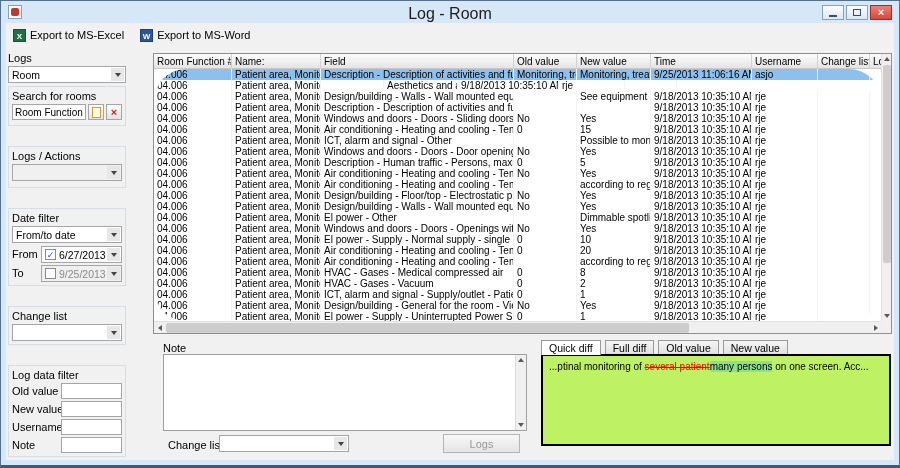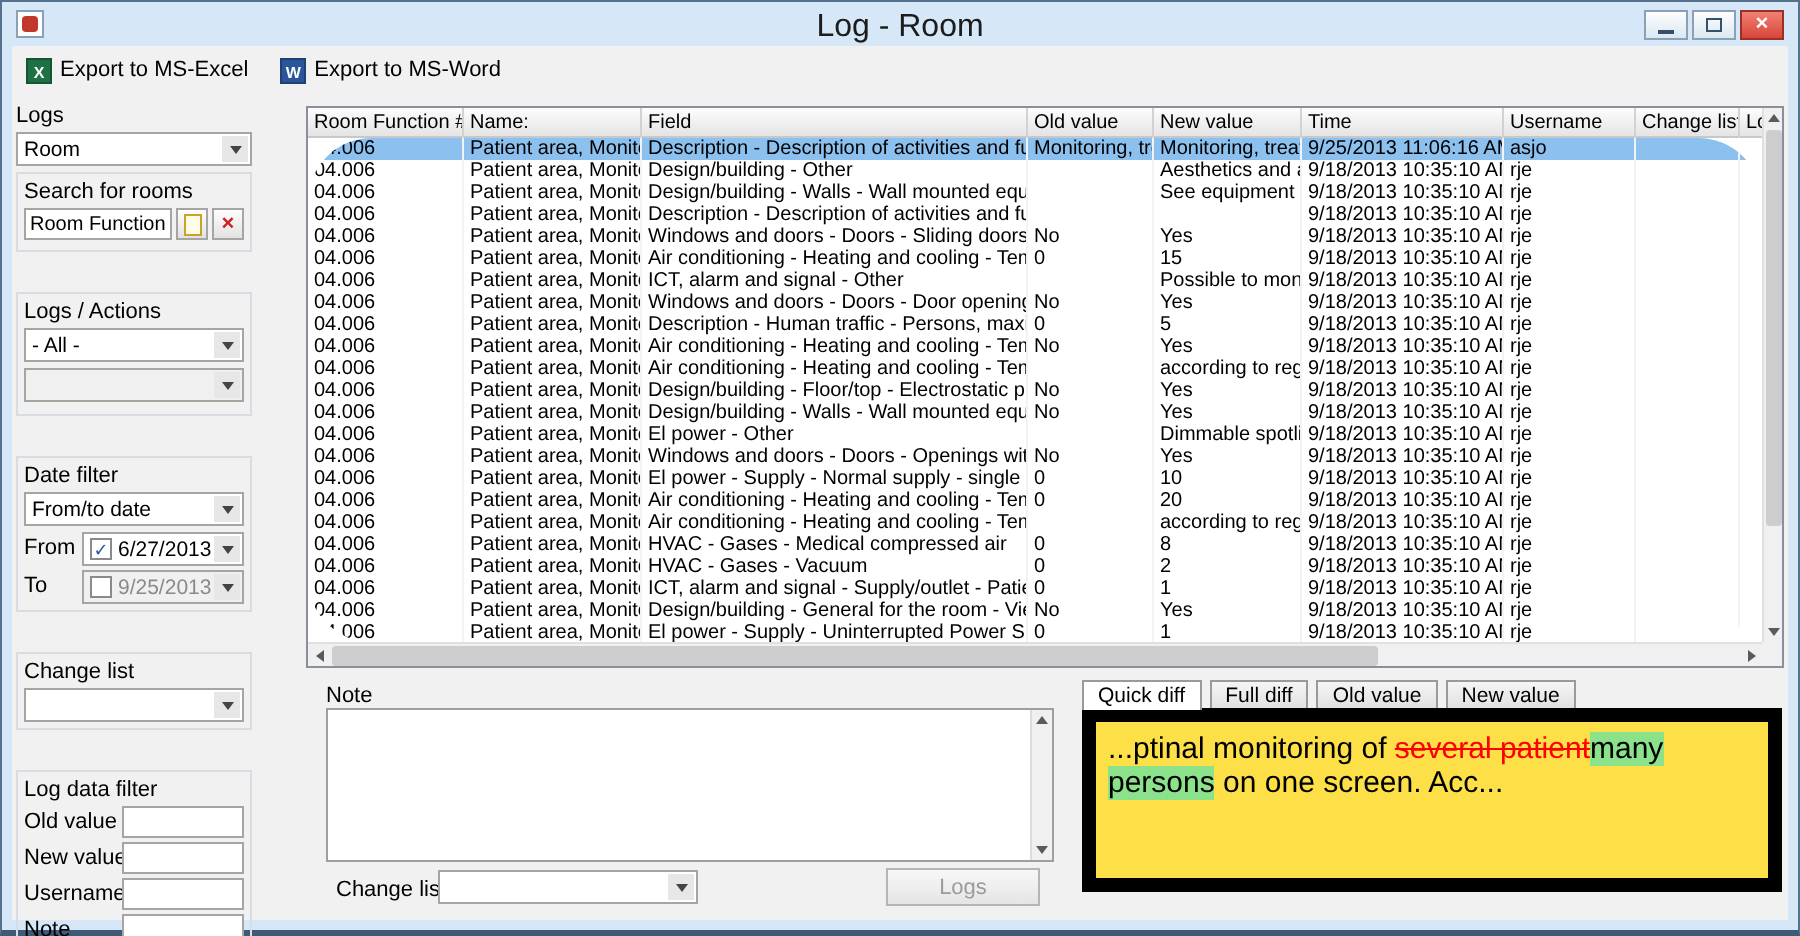--- a/index.html
+++ b/index.html
@@ -81,21 +81,21 @@
   .note-lbl { position:absolute; left:10px; top:1px; }
   .note-box { position:absolute; left:10px; top:14px; width:364px; height:77px; background:#fff; border:1px solid #9f9f9f; }
   .note-scroll { position:absolute; right:0; top:0; bottom:0; width:11px; background:#f0f0f0; border-left:1px solid #dcdcdc; }
   .cl-label { position:absolute; left:15px; top:98px; }
   .cl-combo { position:absolute; left:66px; top:95px; width:130px; }
   .save-btn { position:absolute; left:290px; top:94px; width:77px; height:19px; border:1px solid #b5b5b5; background:linear-gradient(#f7f7f7,#e5e5e5); color:#9a9a9a; font-family:inherit; font-size:11px; }
   .diff-area { position:absolute; left:388px; top:0; right:1px; height:108px; }
   .tabs { position:absolute; top:0; left:0; height:15px; white-space:nowrap; }
   .tab { display:inline-block; height:14px; line-height:14px; padding:0 7px; font-size:10.5px; background:linear-gradient(#f5f5f5,#e1e1e1); border:1px solid #9a9a9a; border-bottom:none; margin-right:1px; position:relative; }
   .tab.active { background:#fff; height:15px; z-index:2; }
-  .diff-panel { position:absolute; top:14px; left:0; right:0; bottom:2px; background:#fde047; border:7px solid #000000; padding:5px 6px; font-size:15px; z-index:1; }
+  .diff-panel { position:absolute; top:14px; left:0; right:0; bottom:2px; background:#bef264; border:2px solid #000000; padding:5px 6px; font-size:10px; z-index:1; }
   .removed { color:#ff0000; text-decoration:line-through; }
   .added { background:#8be28b; }
 </style>
 </head>
 <body>
 
 <div class="window">
 
   <div class="titlebar">
     <span class="title-icon">
@@ -145,24 +145,20 @@
                 <span class="page-icon"></span>
               </span>
             <span class="mini-btn">
                 <span class="x-icon">×</span>
               </span>
           </div>
         </div>
 
         <div class="group">
           <div class="slbl">Logs / Actions</div>
-          <div class="combo">
-            <span>- All -</span>
-            <span class="combo-arrow"></span>
-          </div>
           <div class="combo disabled">
             <span></span>
             <span class="combo-arrow"></span>
           </div>
         </div>
 
         <div class="group">
           <div class="slbl">Date filter</div>
           <div class="combo">
             <span>From/to date</span>
@@ -242,21 +238,20 @@
                 <div class="cell c3">Monitoring, tre...</div>
                 <div class="cell c4">Monitoring, treatm...</div>
                 <div class="cell c5">9/25/2013 11:06:16 AM</div>
                 <div class="cell c6">asjo</div>
                 <div class="cell c7"></div>
                 <div class="cell c8"></div>
               </div>
               <div class="grid-row">
                 <div class="cell c0">04.006</div>
                 <div class="cell c1">Patient area, Monitoring</div>
-                <div class="cell c2">Design/building - Other</div>
                 <div class="cell c3"></div>
                 <div class="cell c4">Aesthetics and ac...</div>
                 <div class="cell c5">9/18/2013 10:35:10 AM</div>
                 <div class="cell c6">rje</div>
                 <div class="cell c7"></div>
                 <div class="cell c8"></div>
               </div>
               <div class="grid-row">
                 <div class="cell c0">04.006</div>
                 <div class="cell c1">Patient area, Monitoring</div>

